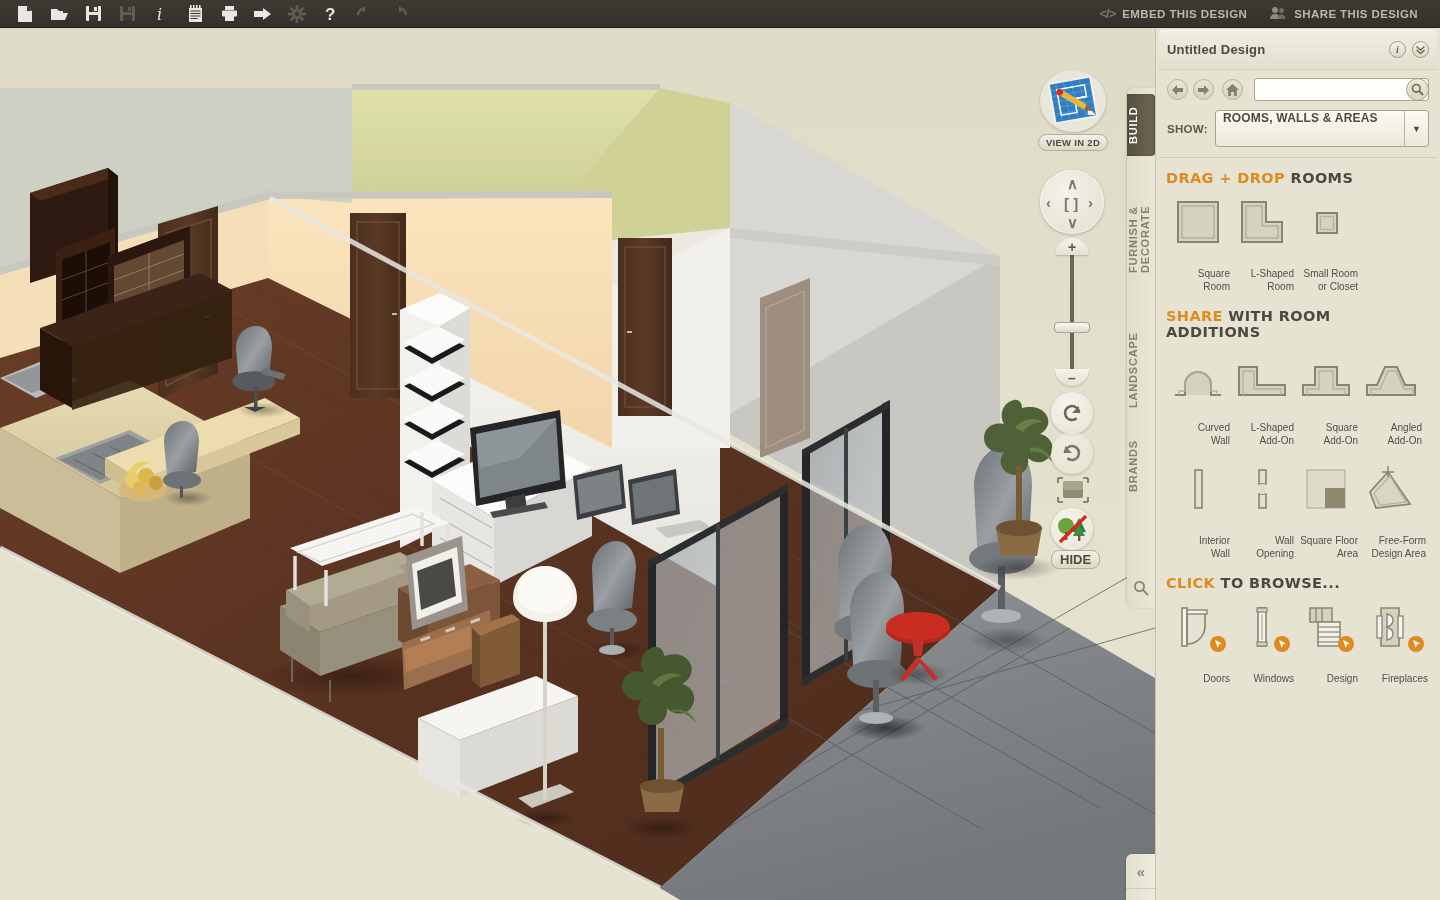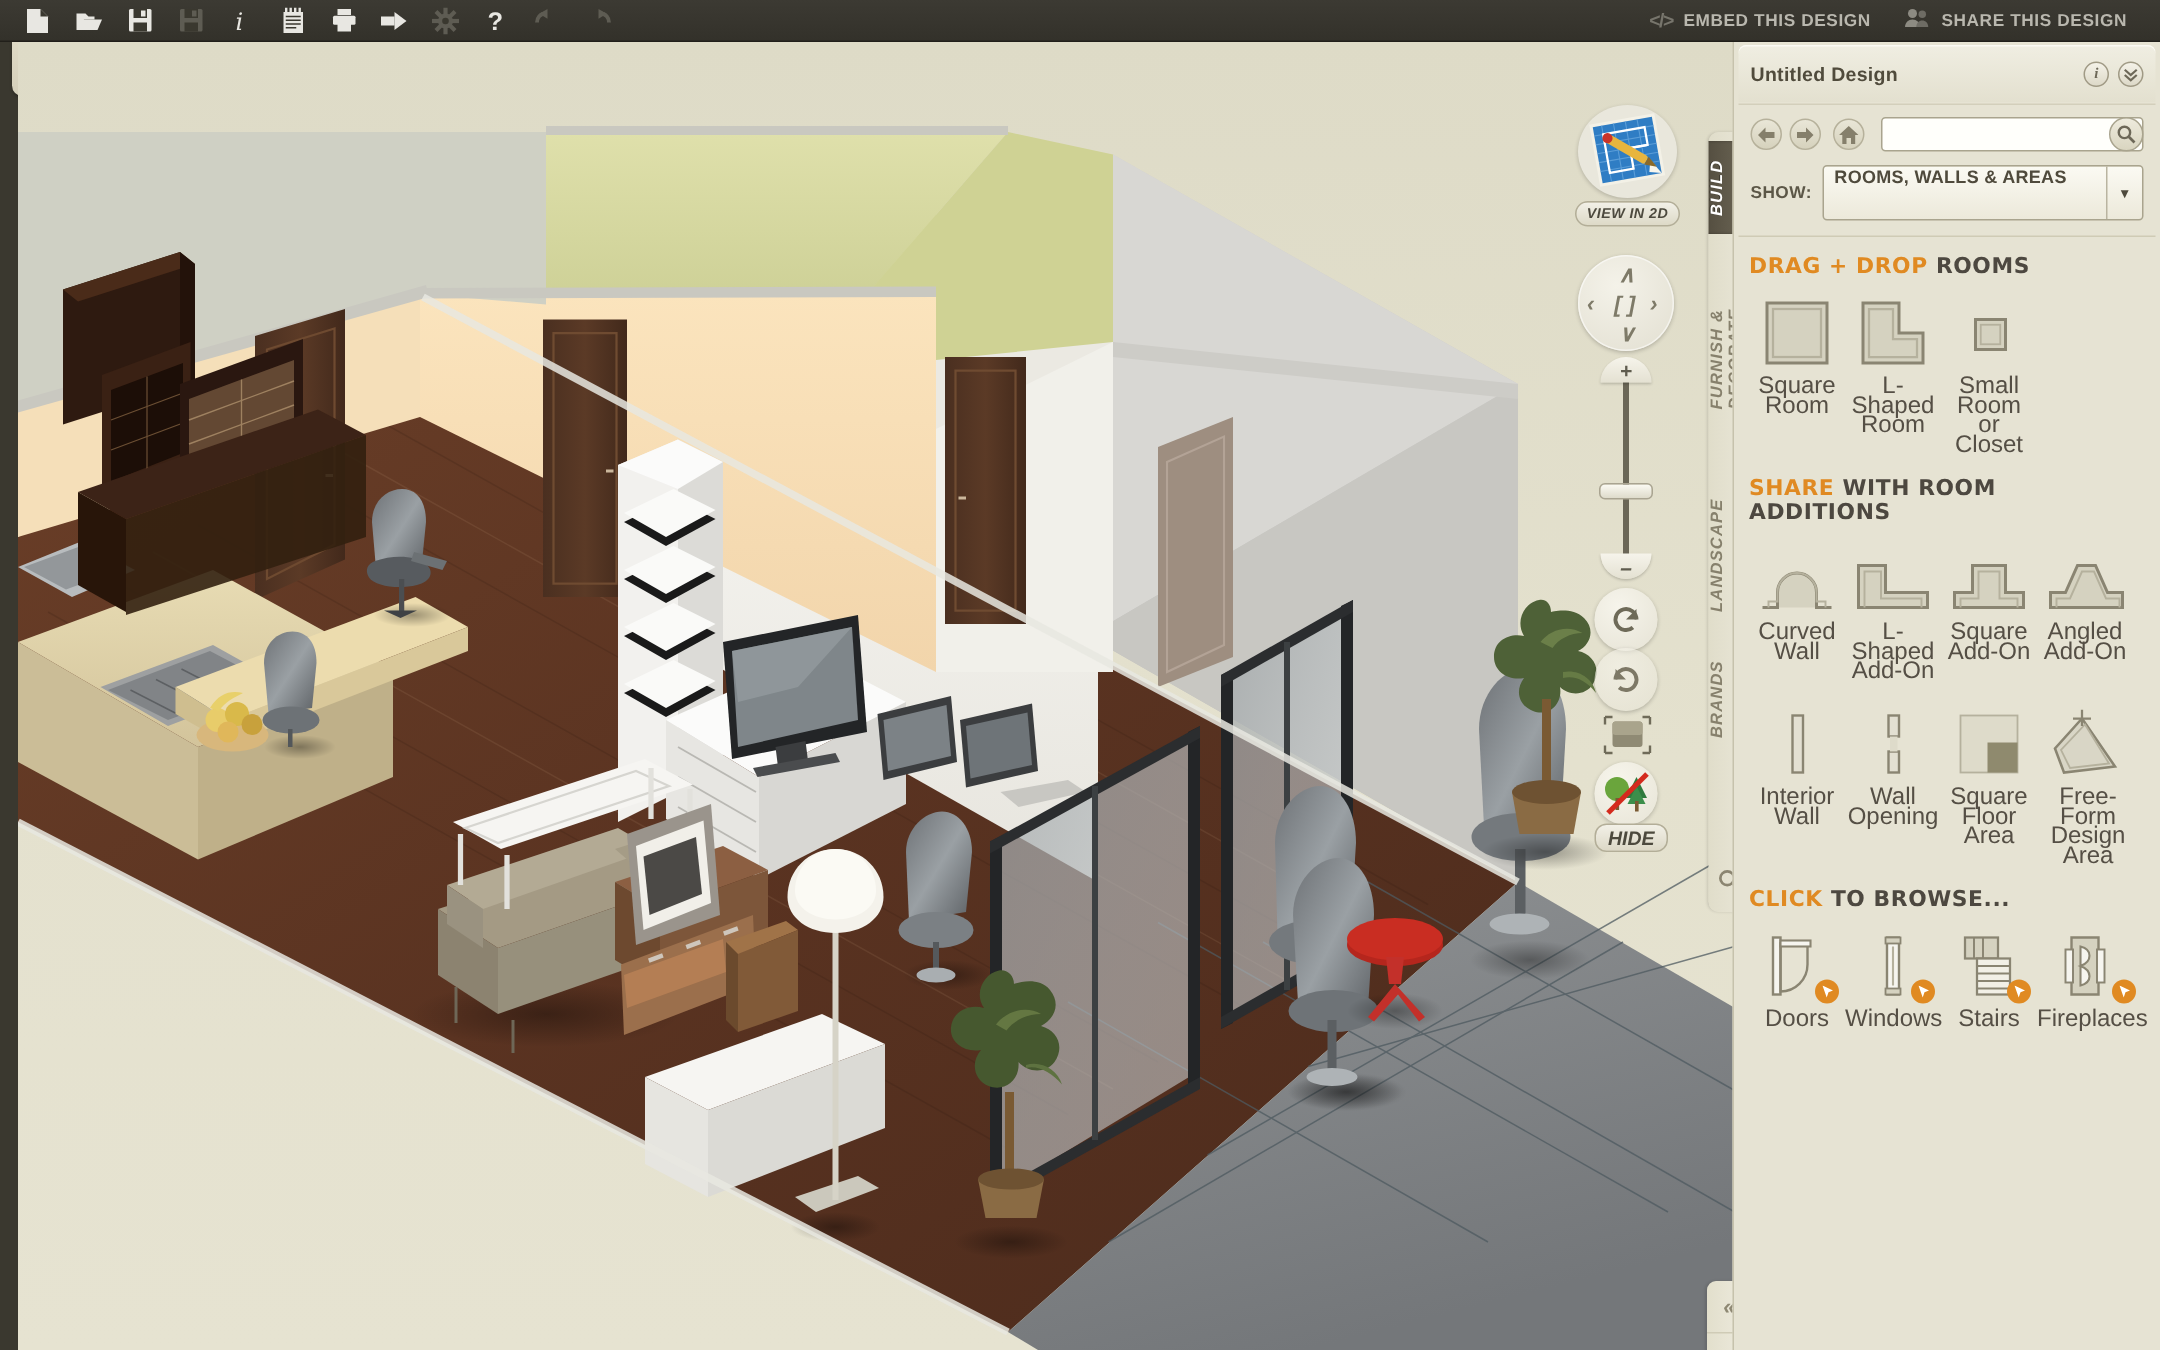--- a/index.html
+++ b/index.html
@@ -56,24 +56,23 @@
     text-shadow: 0 -1px 0 rgba(0,0,0,.4);
     cursor: pointer; min-width: 88px;
   }
   .tabplus {
     color: #9d9madd; color: #9c9684; font-size: 20px; font-weight: bold;
     line-height: 14px; cursor: pointer; padding: 0 4px 3px 0;
   }
 
   
   .canvas {
-    position: absolute; left: 12px; top: 28px; width: 1155px; height: 872px;
+    position: absolute; left: 0; top: 28px; width: 1155px; height: 872px;
     background: linear-gradient(#dedbc7 0%, #e4e1ce 55%, #e6e3d1 100%);
     overflow: hidden;
-    font-style: italic;
   }
   .scene { position: absolute; inset: 0; }
   .scene svg { position: absolute; left: 0; top: 0; }
 
   
   .view2d {
     position: absolute; left: 1037px; top: 42px; width: 72px; height: 78px;
     cursor: pointer; text-align: center;
   }
   .view2d .thumb {
@@ -266,21 +265,21 @@
   .sec-title .hi { color: #e08a22; }
   .items { display: flex; }
   .item {
     text-align: center; cursor: pointer; padding-top: 2px;
   }
   .item .art {
     height: 48px; display: flex; align-items: flex-end; justify-content: center;
     position: relative;
   }
   .item .cap {
-    margin-top: 6px; font-size: 16px; line-height: 13px; color: #554f45;
+    margin-top: 22px; font-size: 10px; line-height: 13px; color: #554f45; text-align: right;
   }
   .badge {
     position: absolute; right: 4px; bottom: -2px; width: 16px; height: 16px;
     border-radius: 50%; background: #e08a22;
     display: flex; align-items: center; justify-content: center;
   }
 </style>
 </head>
 <body>
 
@@ -1089,21 +1088,21 @@
                     <line x1="16" y1="33" x2="38" y2="33"></line>
                     <line x1="16" y1="38" x2="38" y2="38"></line>
                   </g>
                 </svg>
               <div class="badge">
                 <svg width="9" height="9" viewBox="0 0 9 9">
                     <path d="M1 0l7 3.4-3 1.1L3.8 8z" fill="#fff"></path>
                   </svg>
               </div>
             </div>
-            <div class="cap">Stairs</div>
+            <div class="cap">Design</div>
           </div>
           <div class="item" style="width:70px;">
             <div class="art">
               <svg width="48" height="46" viewBox="0 0 48 46">
                   <path d="M12 4h18v38H12z" fill="#d5d2c0" stroke="#8a8572" stroke-width="1.6"></path>
                   <path d="M18 10c8 2 8 10 0 13 8 3 8 11 0 13z" fill="#f6f5ef" stroke="#8a8572" stroke-width="1.4"></path>
                   <rect x="8" y="12" width="5" height="22" fill="#f6f5ef" stroke="#8a8572" stroke-width="1.3"></rect>
                   <rect x="29" y="12" width="5" height="22" fill="#f6f5ef" stroke="#8a8572" stroke-width="1.3"></rect>
                 </svg>
               <div class="badge">

